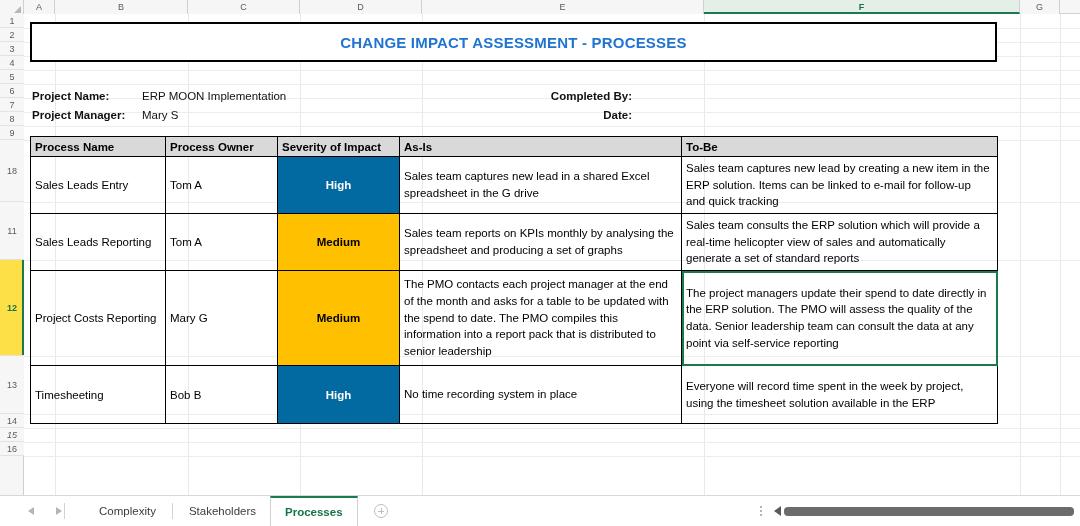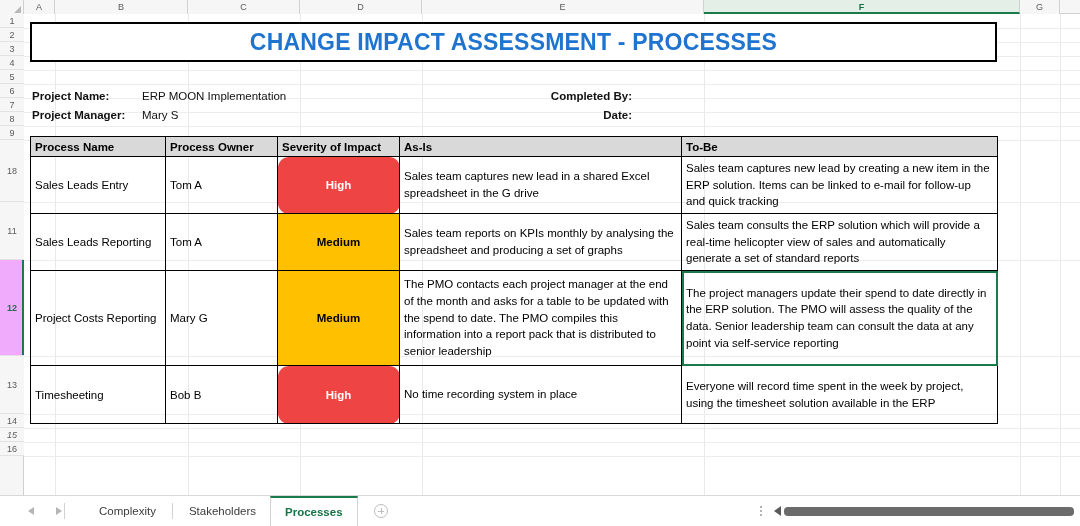--- a/index.html
+++ b/index.html
@@ -38,41 +38,41 @@
   .row-head-strip{
     position:absolute; left:0; top:14px; width:24px; height:481px;
     background:#f6f6f6; border-right:1px solid #d0d0d0;
   }
   .row-head{
     width:24px; text-align:center; font-size:9px; color:#5a5a5a;
     border-bottom:1px solid #e2e2e2; background:#f6f6f6;
     display:flex; align-items:center; justify-content:center;
     position:relative;
   }
-  .row-head.sel{ background:#f0abfc; color:#157347; font-weight:bold; }
+  .row-head.sel{ background:#fde047; color:#157347; font-weight:bold; }
   .row-head.sel:after{
     content:""; position:absolute; right:0; top:0; bottom:0; width:2px; background:#1b7a4b;
   }
 
   
   .grid{
     position:absolute; left:24px; top:14px; width:1056px; height:481px;
     background:#ffffff; overflow:hidden;
   }
   .vline{ position:absolute; top:0; bottom:0; width:1px; background:#e9e9e9; }
   .hline{ position:absolute; left:0; right:0; height:1px; background:#ededed; }
 
   
   .title-banner{
     position:absolute; left:30px; top:22px; width:967px; height:40px;
     border:2px solid #000; background:#ffffff;
     display:flex; align-items:center; justify-content:center;
   }
   .title-text{
-    color:#1f74d0; font-size:23px; font-weight:bold; letter-spacing:0.2px;
+    color:#1f74d0; font-size:15px; font-weight:bold; letter-spacing:0.2px;
     white-space:nowrap;
   }
 
   
   .info{ position:absolute; left:32px; top:90px; width:1000px; font-size:11.5px; color:#111; }
   .info-row{ display:flex; align-items:flex-start; height:19px; }
   .info-label{ width:110px; font-weight:bold; }
   .info-value{ width:330px; }
   .info-right-label{ width:160px; text-align:right; font-weight:bold; }
 
@@ -86,21 +86,21 @@
     border:1px solid #000; padding:3px 4px; vertical-align:middle;
     overflow:hidden; text-align:left; font-weight:normal;
   }
   .tbl thead th{
     background:#d9d9d9; font-weight:bold; height:20px; padding:2px 4px;
     white-space:nowrap; vertical-align:middle;
   }
   td.sev{
     text-align:center; font-weight:bold; vertical-align:middle;
   }
-  td.sev.high{ background:#ef4444; color:#ffffff;border-radius:11px; }
+  td.sev.high{ background:#0369a1; color:#ffffff; }
   td.sev.medium{ background:#ffc000; color:#000000; }
   td.clip{ white-space:nowrap; }
   td.tobe{ line-height:1.45; }
   td.asis{ line-height:1.45; }
   td.selected-cell{
     outline:2px solid #1b7a4b; outline-offset:-2px;
   }
 
   
   .bottom-bar{

